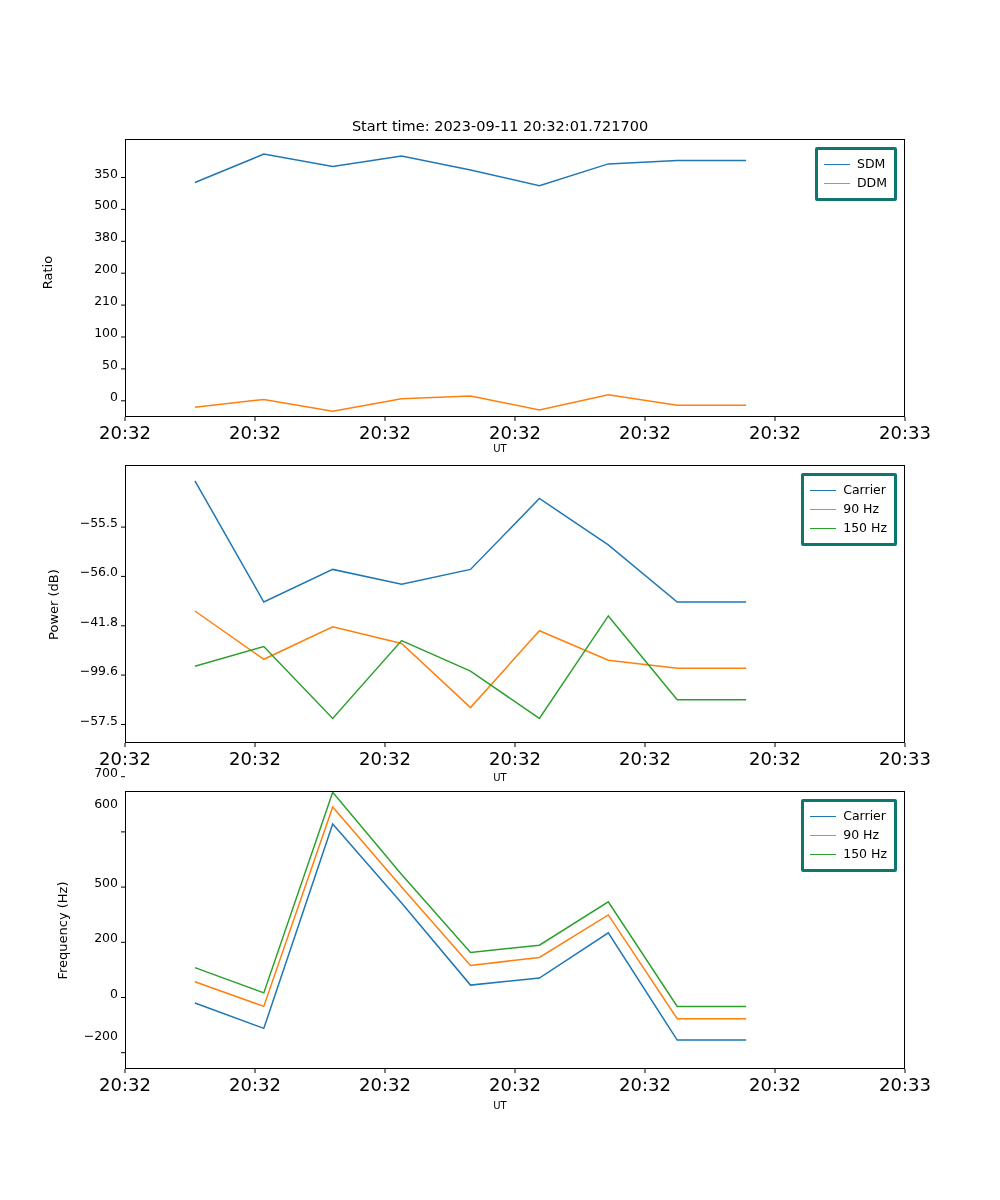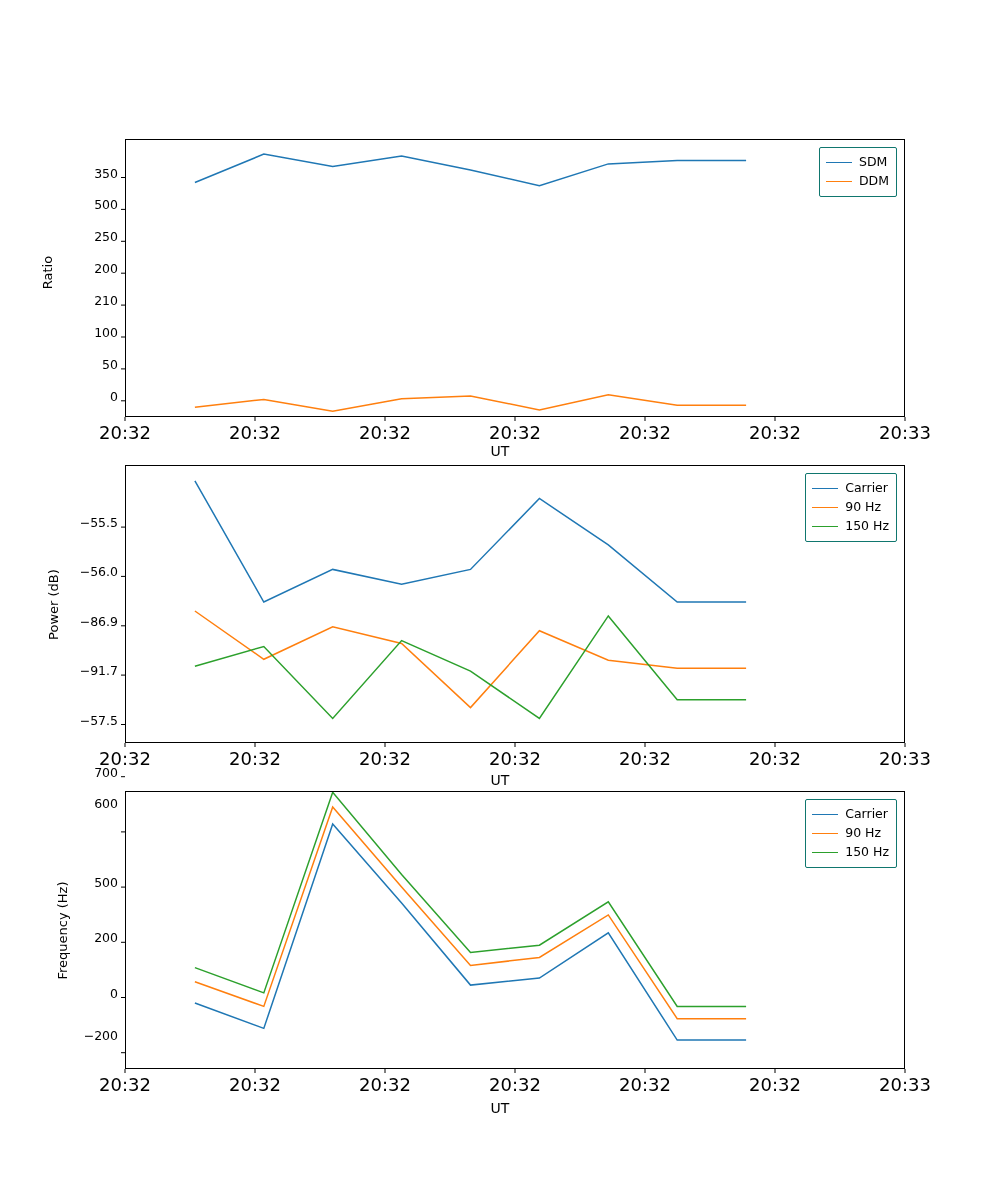--- a/index.html
+++ b/index.html
@@ -39,40 +39,40 @@
     position: absolute;
     transform-origin: 50% 50%;
     transform: rotate(-90deg);
     font-size: 13px;
     white-space: nowrap;
     text-align: center;
   }
   .xlabel {
     position: absolute;
     text-align: center;
-    font-size: 14px;
+    font-size: 10px;
     width: 100%;
   }
   .tick-label-x {
     position: absolute;
     font-size: 18px;
     text-align: right;
     transform: translateX(-50%);
     white-space: nowrap;
   }
   .tick-label-y {
     position: absolute;
     font-size: 12.5px;
     text-align: right;
     transform: translateY(-50%);
     white-space: nowrap;
   }
   .legend {
     position: absolute;
-    border: 1px solid #0f766e;
+    border: 3px solid #0f766e;
     background: rgba(255,255,255,0.88);
     border-radius: 2px;
     padding: 5px 7px 5px 6px;
     font-size: 12.5px;
     line-height: 1;
   }
   .legend-row {
     display: flex;
     align-items: center;
     height: 19px;
@@ -91,20 +91,21 @@
     display: block;
   }
 </style>
 </head>
 <body>
 
 <div class="figure">
 
   <div class="panel" style="left:0px; top:0px; width:1000px; height:450px;">
 
+    <div class="panel-title" style="left:0px; top:118px;">Start time: 2023-09-11 20:32:01.721700</div>
 
     <div class="ylabel" style="left:-33px; top:265px; width:160px;">Ratio</div>
 
     <div class="xlabel" style="left:0px; top:443px;">UT</div>
 
     <div class="plot-area" style="left:125px; top:139px; width:780px; height:278px;">
 
       <svg width="778" height="276" viewBox="0 0 778 276">
 
         <polyline fill="none" stroke="#1f77b4" stroke-width="1.5" points="68.9,42.5 137.8,14.1 206.7,26.6 275.6,16.0 344.5,29.9 413.4,45.7 482.3,23.9 551.2,20.6 620.1,20.6"></polyline>
@@ -122,21 +123,21 @@
           <span class="legend-label">DDM</span>
         </div>
       </div>
     </div>
 
     <div class="tick-label-y" style="left:85px; top:395.8px; width:33px;">0</div>
     <div class="tick-label-y" style="left:85px; top:363.9px; width:33px;">50</div>
     <div class="tick-label-y" style="left:85px; top:332.0px; width:33px;">100</div>
     <div class="tick-label-y" style="left:85px; top:300.1px; width:33px;">210</div>
     <div class="tick-label-y" style="left:85px; top:268.2px; width:33px;">200</div>
-    <div class="tick-label-y" style="left:85px; top:236.3px; width:33px;">250</div>
+    <div class="tick-label-y" style="left:85px; top:236.3px; width:33px;">380</div>
     <div class="tick-label-y" style="left:85px; top:204.4px; width:33px;">500</div>
     <div class="tick-label-y" style="left:85px; top:172.5px; width:33px;">350</div>
 
     <div class="tick-label-x" style="left:125px; top:422px;">20:32</div>
     <div class="tick-label-x" style="left:255px; top:422px;">20:32</div>
     <div class="tick-label-x" style="left:385px; top:422px;">20:32</div>
     <div class="tick-label-x" style="left:515px; top:422px;">20:32</div>
     <div class="tick-label-x" style="left:645px; top:422px;">20:32</div>
     <div class="tick-label-x" style="left:775px; top:422px;">20:32</div>
     <div class="tick-label-x" style="left:905px; top:422px;">20:33</div>
@@ -169,22 +170,22 @@
           <span class="legend-label">90 Hz</span>
         </div>
         <div class="legend-row">
           <span class="legend-swatch" style="border-top-color:#2ca02c;"></span>
           <span class="legend-label">150 Hz</span>
         </div>
       </div>
     </div>
 
     <div class="tick-label-y" style="left:66px; top:719.5px; width:52px;">−57.5</div>
-    <div class="tick-label-y" style="left:66px; top:670.1px; width:52px;">−91.7</div>
-    <div class="tick-label-y" style="left:66px; top:620.8px; width:52px;">−86.9</div>
+    <div class="tick-label-y" style="left:66px; top:670.1px; width:52px;">−99.6</div>
+    <div class="tick-label-y" style="left:66px; top:620.8px; width:52px;">−41.8</div>
     <div class="tick-label-y" style="left:66px; top:571.4px; width:52px;">−56.0</div>
     <div class="tick-label-y" style="left:66px; top:522.1px; width:52px;">−55.5</div>
 
     <div class="tick-label-x" style="left:125px; top:748px;">20:32</div>
     <div class="tick-label-x" style="left:255px; top:748px;">20:32</div>
     <div class="tick-label-x" style="left:385px; top:748px;">20:32</div>
     <div class="tick-label-x" style="left:515px; top:748px;">20:32</div>
     <div class="tick-label-x" style="left:645px; top:748px;">20:32</div>
     <div class="tick-label-x" style="left:775px; top:748px;">20:32</div>
     <div class="tick-label-x" style="left:905px; top:748px;">20:33</div>

